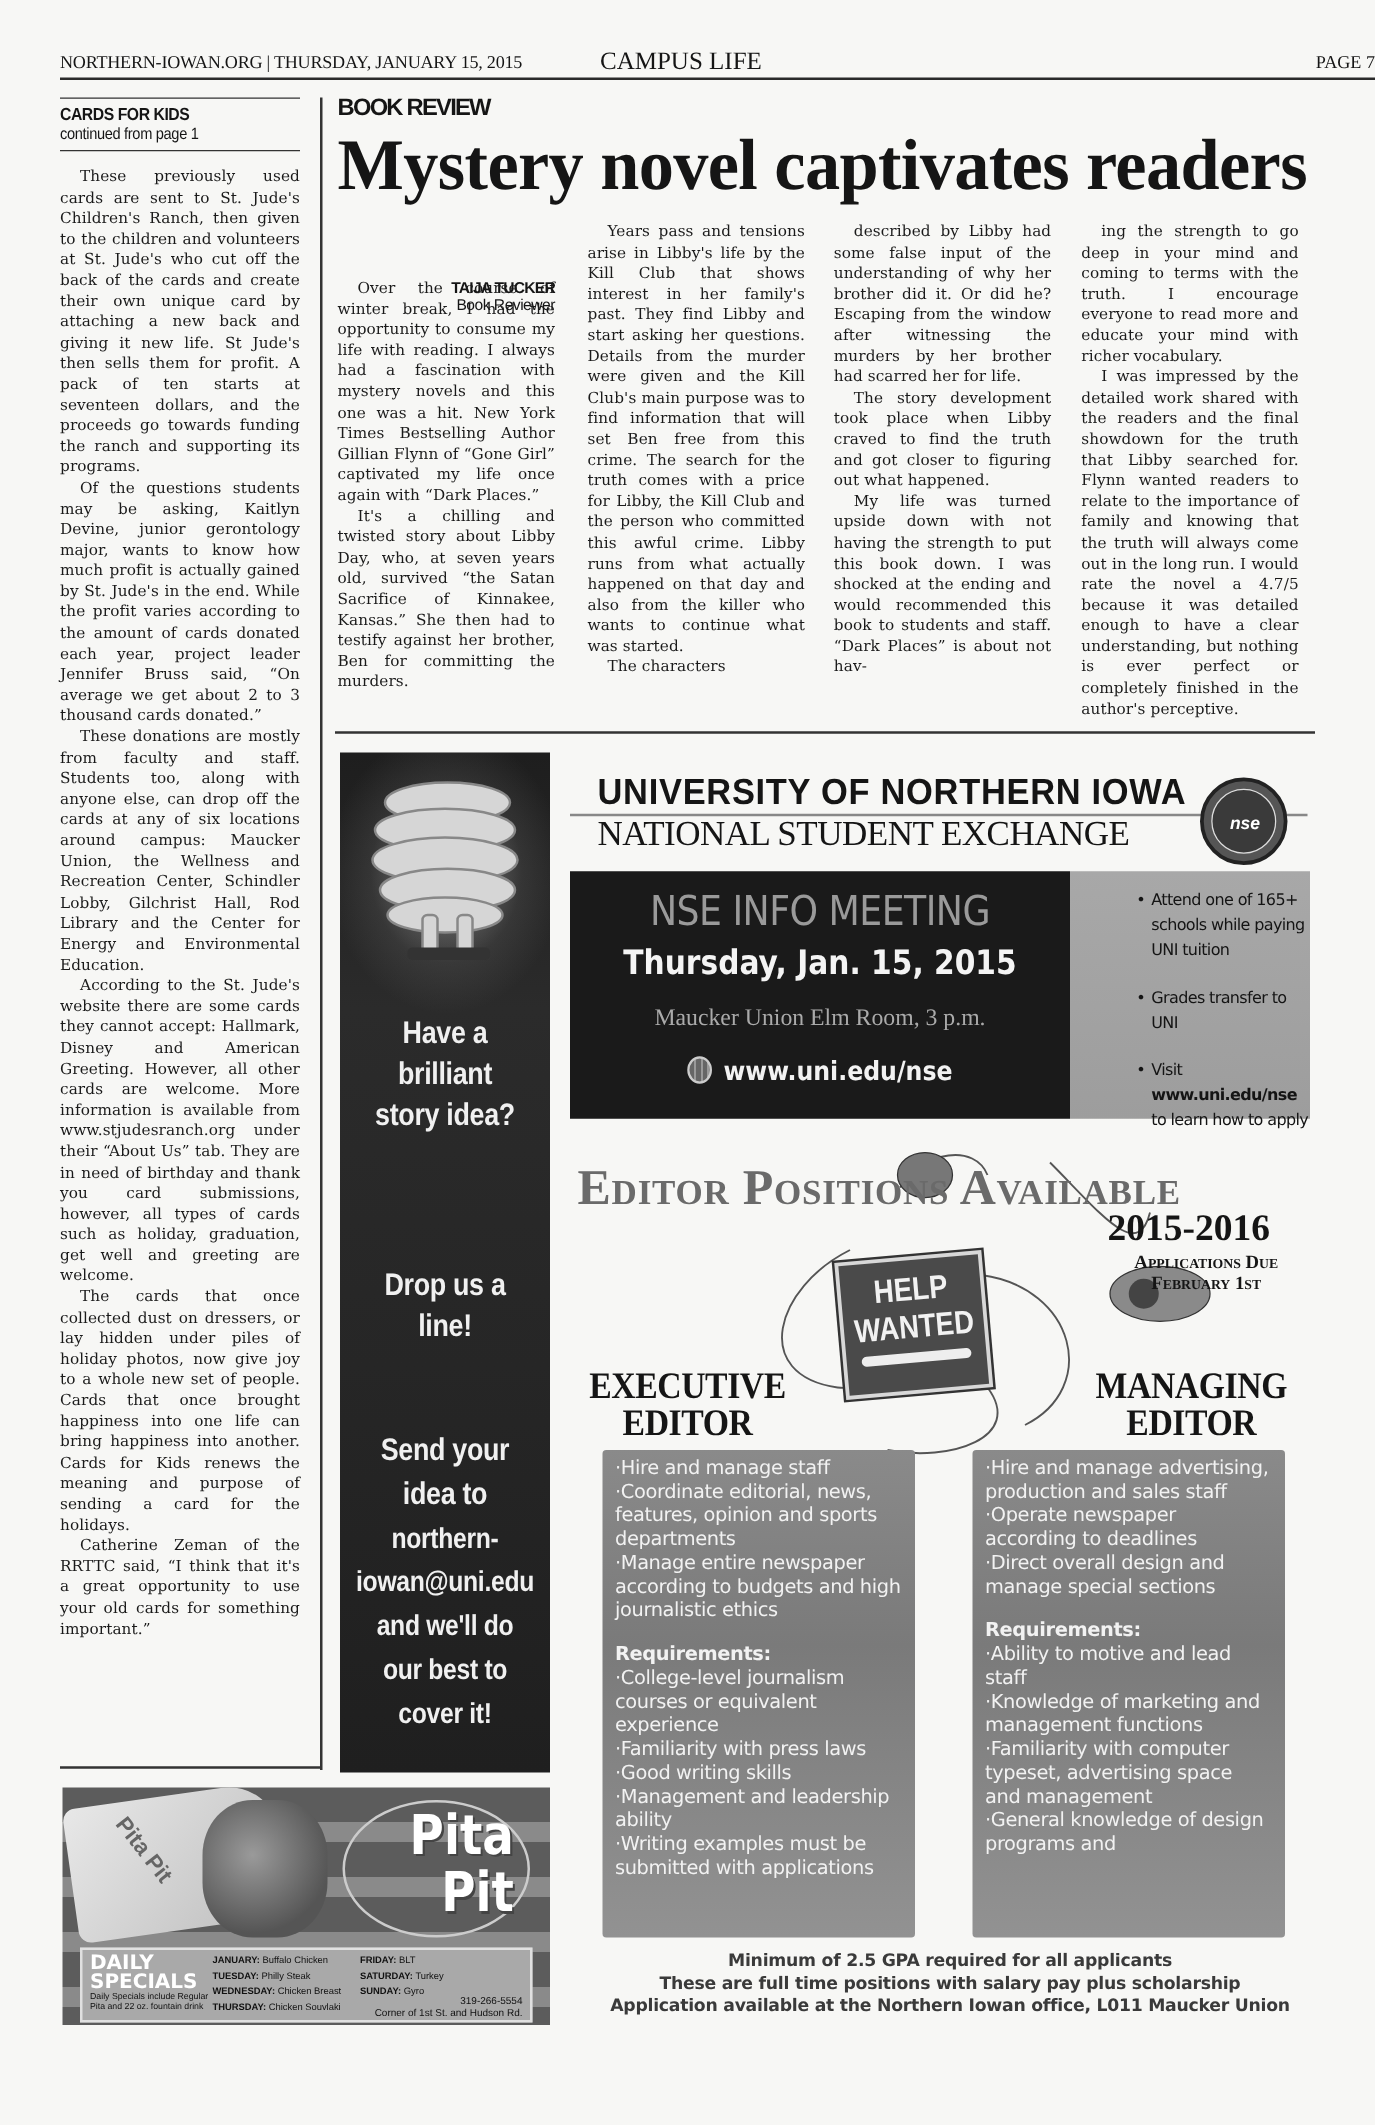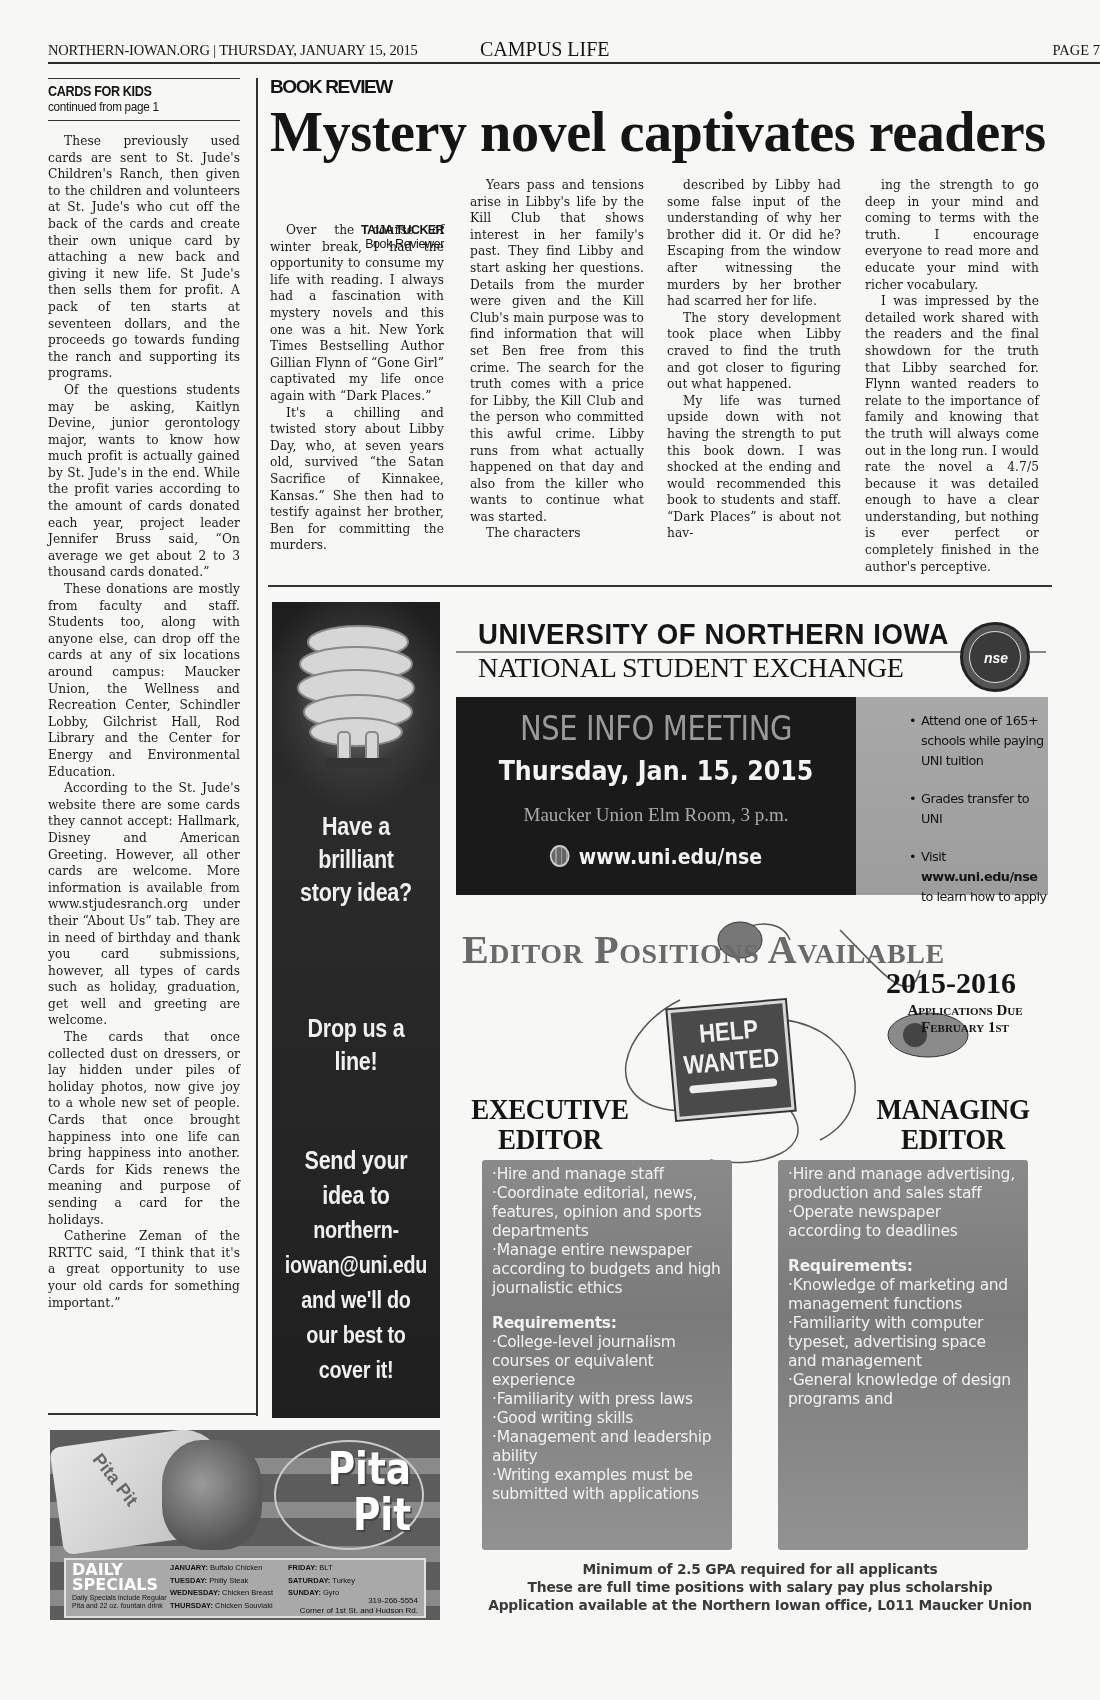--- a/index.html
+++ b/index.html
@@ -233,21 +233,23 @@
   <div class="req-h">Requirements:</div>
   <div>·College-level journalism courses or equivalent experience</div>
   <div>·Familiarity with press laws</div>
   <div>·Good writing skills</div>
   <div>·Management and leadership ability</div>
   <div>·Writing examples must be submitted with applications</div>
 </div>
 <div class="abs ed-box mgr">
   <div>·Hire and manage advertising, production and sales staff</div>
   <div>·Operate newspaper according to deadlines</div>
+  <div>·Direct overall design and manage special sections</div>
   <div class="req-h">Requirements:</div>
+  <div>·Ability to motive and lead staff</div>
   <div>·Knowledge of marketing and management functions</div>
   <div>·Familiarity with computer typeset, advertising space and management</div>
   <div>·General knowledge of design programs and</div>
 </div>
 <div class="abs ed-footer">
   <div>Minimum of 2.5 GPA required for all applicants</div>
   <div>These are full time positions with salary pay plus scholarship</div>
   <div>Application available at the Northern Iowan office, L011 Maucker Union</div>
 </div>
 

